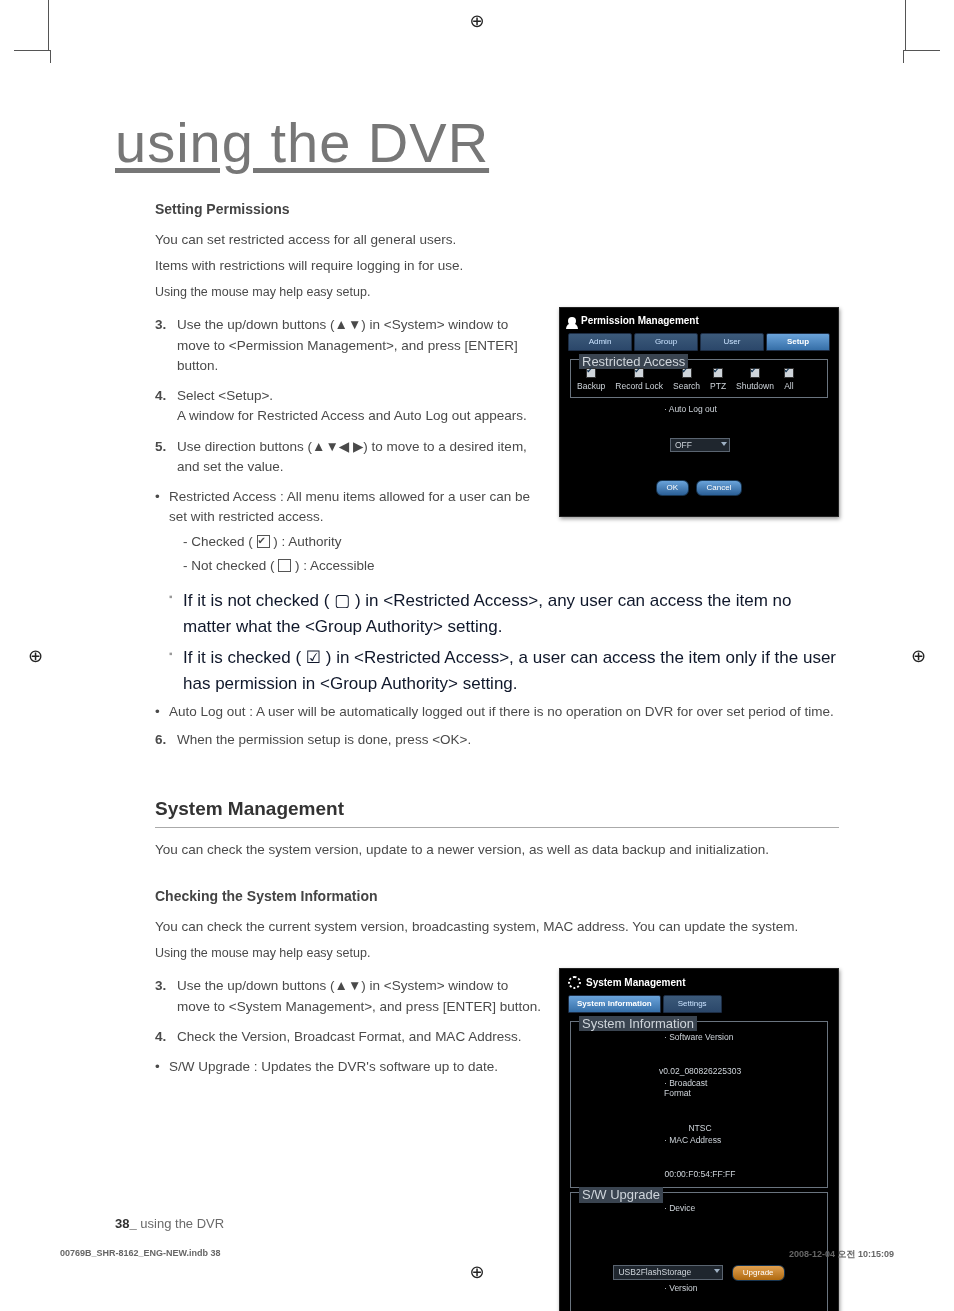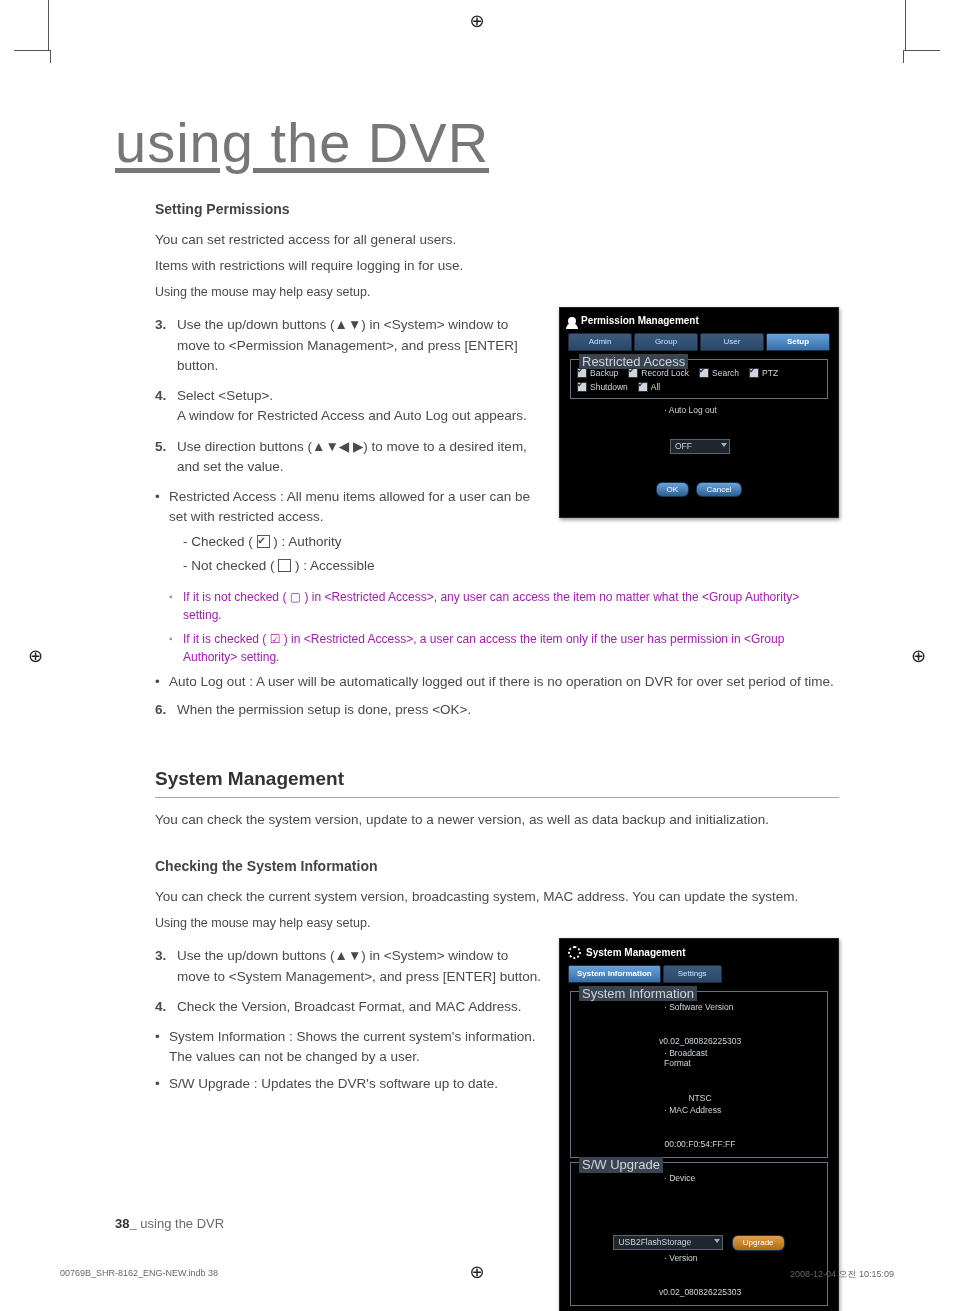--- a/index.html
+++ b/index.html
@@ -48,21 +48,21 @@
   .col-r { flex: 0 0 280px; }
   ol.steps { list-style: none; padding: 0; margin: 6px 0; }
   ol.steps > li { margin: 8px 0 10px 0; padding-left: 22px; position: relative; }
   ol.steps > li > .num { position: absolute; left: 0; top: 0; font-weight: bold; }
   ul.bul { list-style: none; padding: 0; margin: 4px 0; }
   ul.bul > li { margin: 6px 0; padding-left: 14px; position: relative; }
   ul.bul > li::before { content: "•"; position: absolute; left: 0; top: 0; }
   ul.sub { list-style: none; padding-left: 14px; margin: 4px 0; }
   ul.sub > li { margin: 4px 0; }
   ul.notes { list-style: none; padding-left: 14px; margin: 6px 0; }
-  ul.notes > li { position: relative; padding-left: 14px; margin: 6px 0; color: #a21caf; font-size: 12px; }
+  ul.notes > li { position: relative; padding-left: 14px; margin: 6px 0; color: #0f172a; font-size: 17px; }
   ul.notes > li::before { content: "▪"; position: absolute; left: 0; top: 1px; color: #999; font-size: 10px; }
   .cb { display: inline-block; width: 11px; height: 11px; border: 1px solid #555; vertical-align: -2px; position: relative; }
   .cb.checked::after { content: "✔"; position: absolute; top: -3px; left: 0; font-size: 10px; }
 
   
   .panel {
     background: #000000; color: #cfd5db; border: 1px solid #222;
     box-shadow: 1px 2px 4px rgba(0,0,0,0.4);
     font-size: 8.5px; line-height: 1.2;
     padding: 4px 4px 20px 4px; position: relative;
@@ -78,21 +78,21 @@
     border-radius: 2px 2px 0 0; font-size: 8px;
   }
   .tab.active { background: linear-gradient(#6aa3da,#366fa8); color: #fff; font-weight: bold; }
   .fieldset {
     border: 1px solid #6a747f; margin: 4px 6px; padding: 8px 6px 6px 6px; position: relative;
   }
   .fieldset .legend {
     position: absolute; top: -6px; left: 8px; background: #3a4450; padding: 0 3px; font-size: 13px;
   }
   .chk-row { display: flex; flex-wrap: wrap; gap: 4px 10px; align-items: center; }
-  .chk { display: flex; align-items: center; gap: 3px; }
+  .chk { display: flex; align-items: center; gap: 3px; flex-direction: column; }
   .chk .box { width: 8px; height: 8px; background: #cfd5db; border: 1px solid #333; position: relative; }
   .chk .box.ck::after { content: "✔"; position: absolute; top: -3px; left: -1px; font-size: 8px; color: #14324e; }
   .labval { display: flex; gap: 24px; align-items: center; margin: 2px 0; padding-left: 2px; flex-direction: column; }
   .labval .lab { width: 72px; }
   .dd {
     background: #1f262e; border: 1px solid #5a6470; padding: 1px 14px 1px 4px;
     position: relative; display: inline-block; min-width: 40px; color: #cfd5db;
   }
   .dd::after {
     content: ""; position: absolute; right: 2px; top: 3px;
@@ -109,22 +109,22 @@
   .icon-person { width: 8px; height: 8px; background: #fff; border-radius: 50%; position: relative; }
   .icon-person::after { content:""; position:absolute; top:6px; left:-2px; width:12px; height:6px; background:#fff; border-radius:6px 6px 0 0; }
   .icon-gear { width:9px; height:9px; border:2px dotted #fff; border-radius:50%; }
 
   .footer {
     position: absolute; left: 115px; right: 115px; bottom: 80px;
     font-size: 13px; color: #6a6a6a;
   }
   .footer .pg { font-weight: bold; color: #333; }
   .print-footer {
-    position: absolute; left: 60px; right: 60px; bottom: 30px;
-    display: flex; justify-content: space-between; font-size: 9px; color: #666;
+    position: absolute; left: 60px; right: 60px; bottom: 50px;
+    display: flex; justify-content: space-between; font-size: 9px; color: #666; font-weight: bold;
   }
 </style>
 </head>
 <body>
 
 <div class="page">
   <div class="crop-tm-l"></div>
   <div class="crop-tm-r"></div>
   <div class="crop-tl"></div>
   <div class="crop-tr"></div>
@@ -255,22 +255,20 @@
           <li>
             <span class="num">3.</span>
             <span>Use the up/down buttons (▲▼) in &lt;System&gt; window to move to &lt;System Management&gt;, and press [ENTER] button.</span>
           </li>
           <li>
             <span class="num">4.</span>
             <span>Check the Version, Broadcast Format, and MAC Address.</span>
           </li>
         </ol>
         <ul class="bul">
-          <li style="white-space:pre-line;">System Information : Shows the current system's information.
-The values can not be changed by a user.</li>
           <li>S/W Upgrade : Updates the DVR's software up to date.</li>
         </ul>
       </div>
 
       <div class="col-r">
 
         <div class="panel">
           <div class="pnl-title">
             <span class="icon-gear"></span>
             <span>System Management</span>

